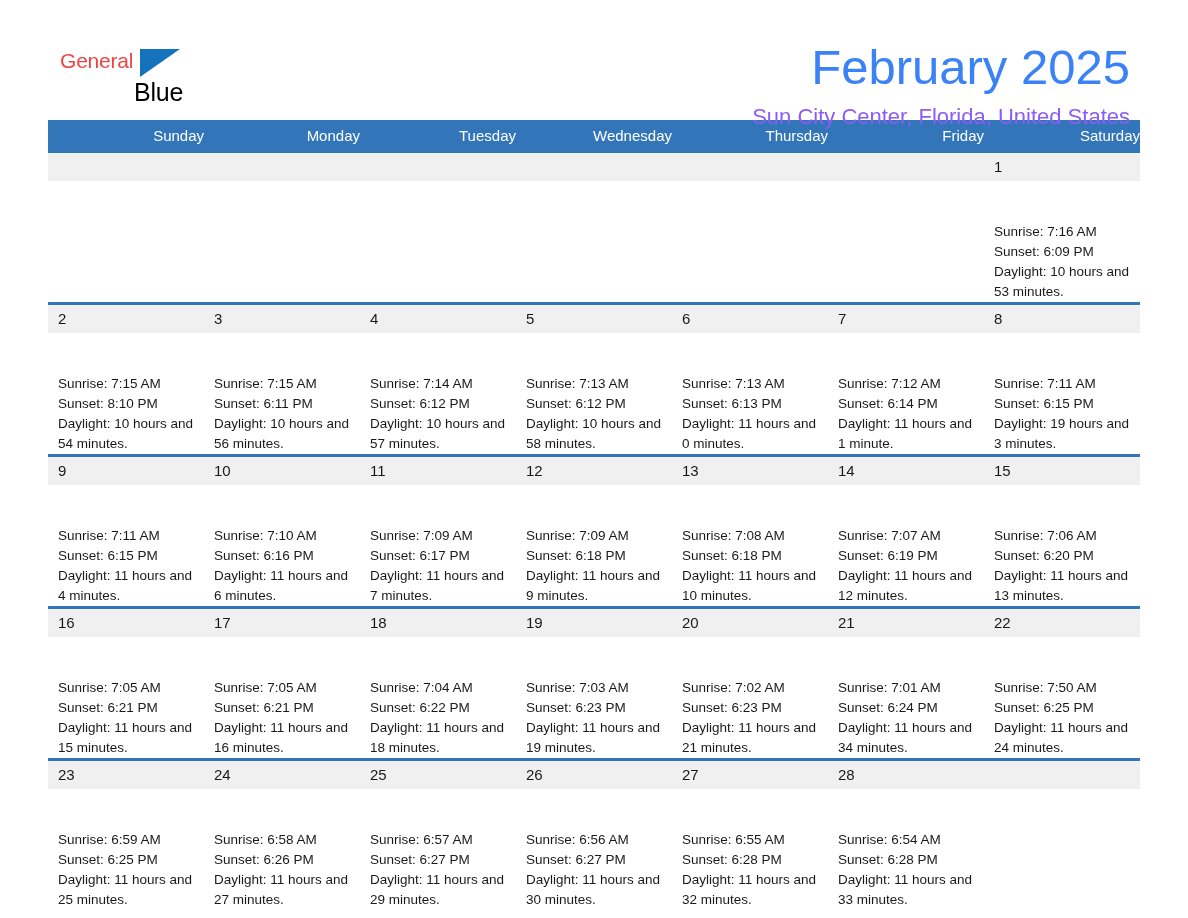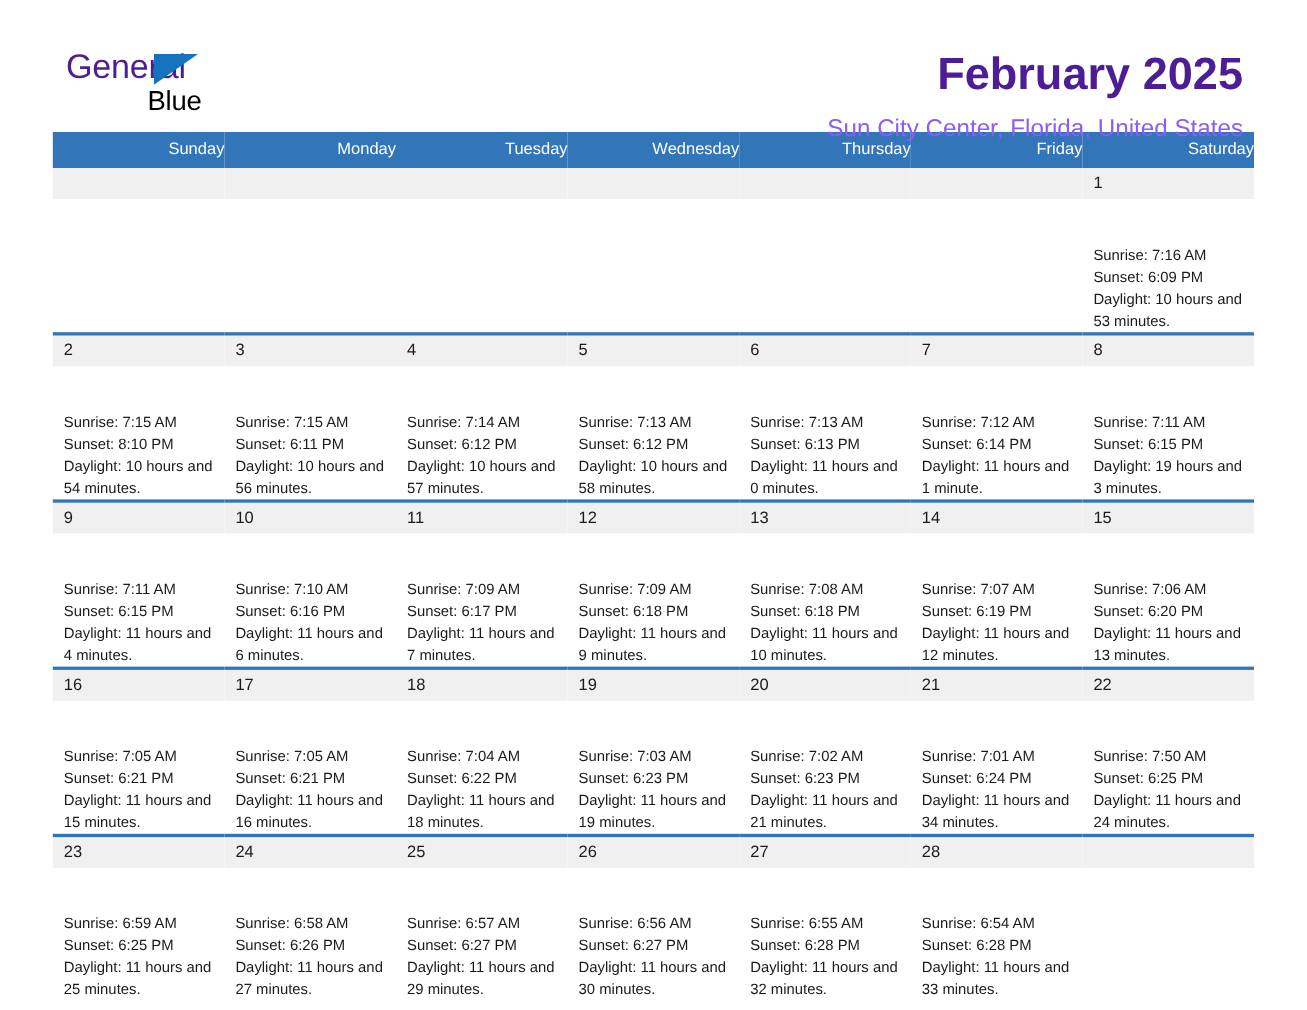--- a/index.html
+++ b/index.html
@@ -34,24 +34,24 @@
   .logo {
     position: relative;
     width: 260px;
     height: 80px;
     padding-left: 12px;
     box-sizing: border-box;
   }
   .logo-row1 {
     position: relative;
     display: block;
-    font-size: 31px;
+    font-size: 21px;
     line-height: 33px;
     letter-spacing: -0.2px;
-    color: #4c1d95;
+    color: #ef4444;
     font-weight: 400;
   }
   .logo-tri {
     position: absolute;
     left: 92px;
     top: 5px;
     width: 0;
     height: 0;
     border-left: 40px solid #1572bc;
     border-bottom: 28px solid transparent;
@@ -64,24 +64,24 @@
     line-height: 34px;
     letter-spacing: -0.2px;
     color: #000000;
     font-weight: 400;
   }
   .titleblock {
     text-align: right;
     padding-right: 10px;
   }
   .month-title {
-    font-size: 41px;
+    font-size: 49px;
     line-height: 46px;
-    font-weight: 700;
-    color: #4c1d95;
+    font-weight: 400;
+    color: #3b82f6;
     white-space: nowrap;
   }
   .location {
     margin-top: 14px;
     font-size: 22px;
     line-height: 26px;
     font-weight: 400;
     color: #8b5cf6;
     white-space: nowrap;
   }

